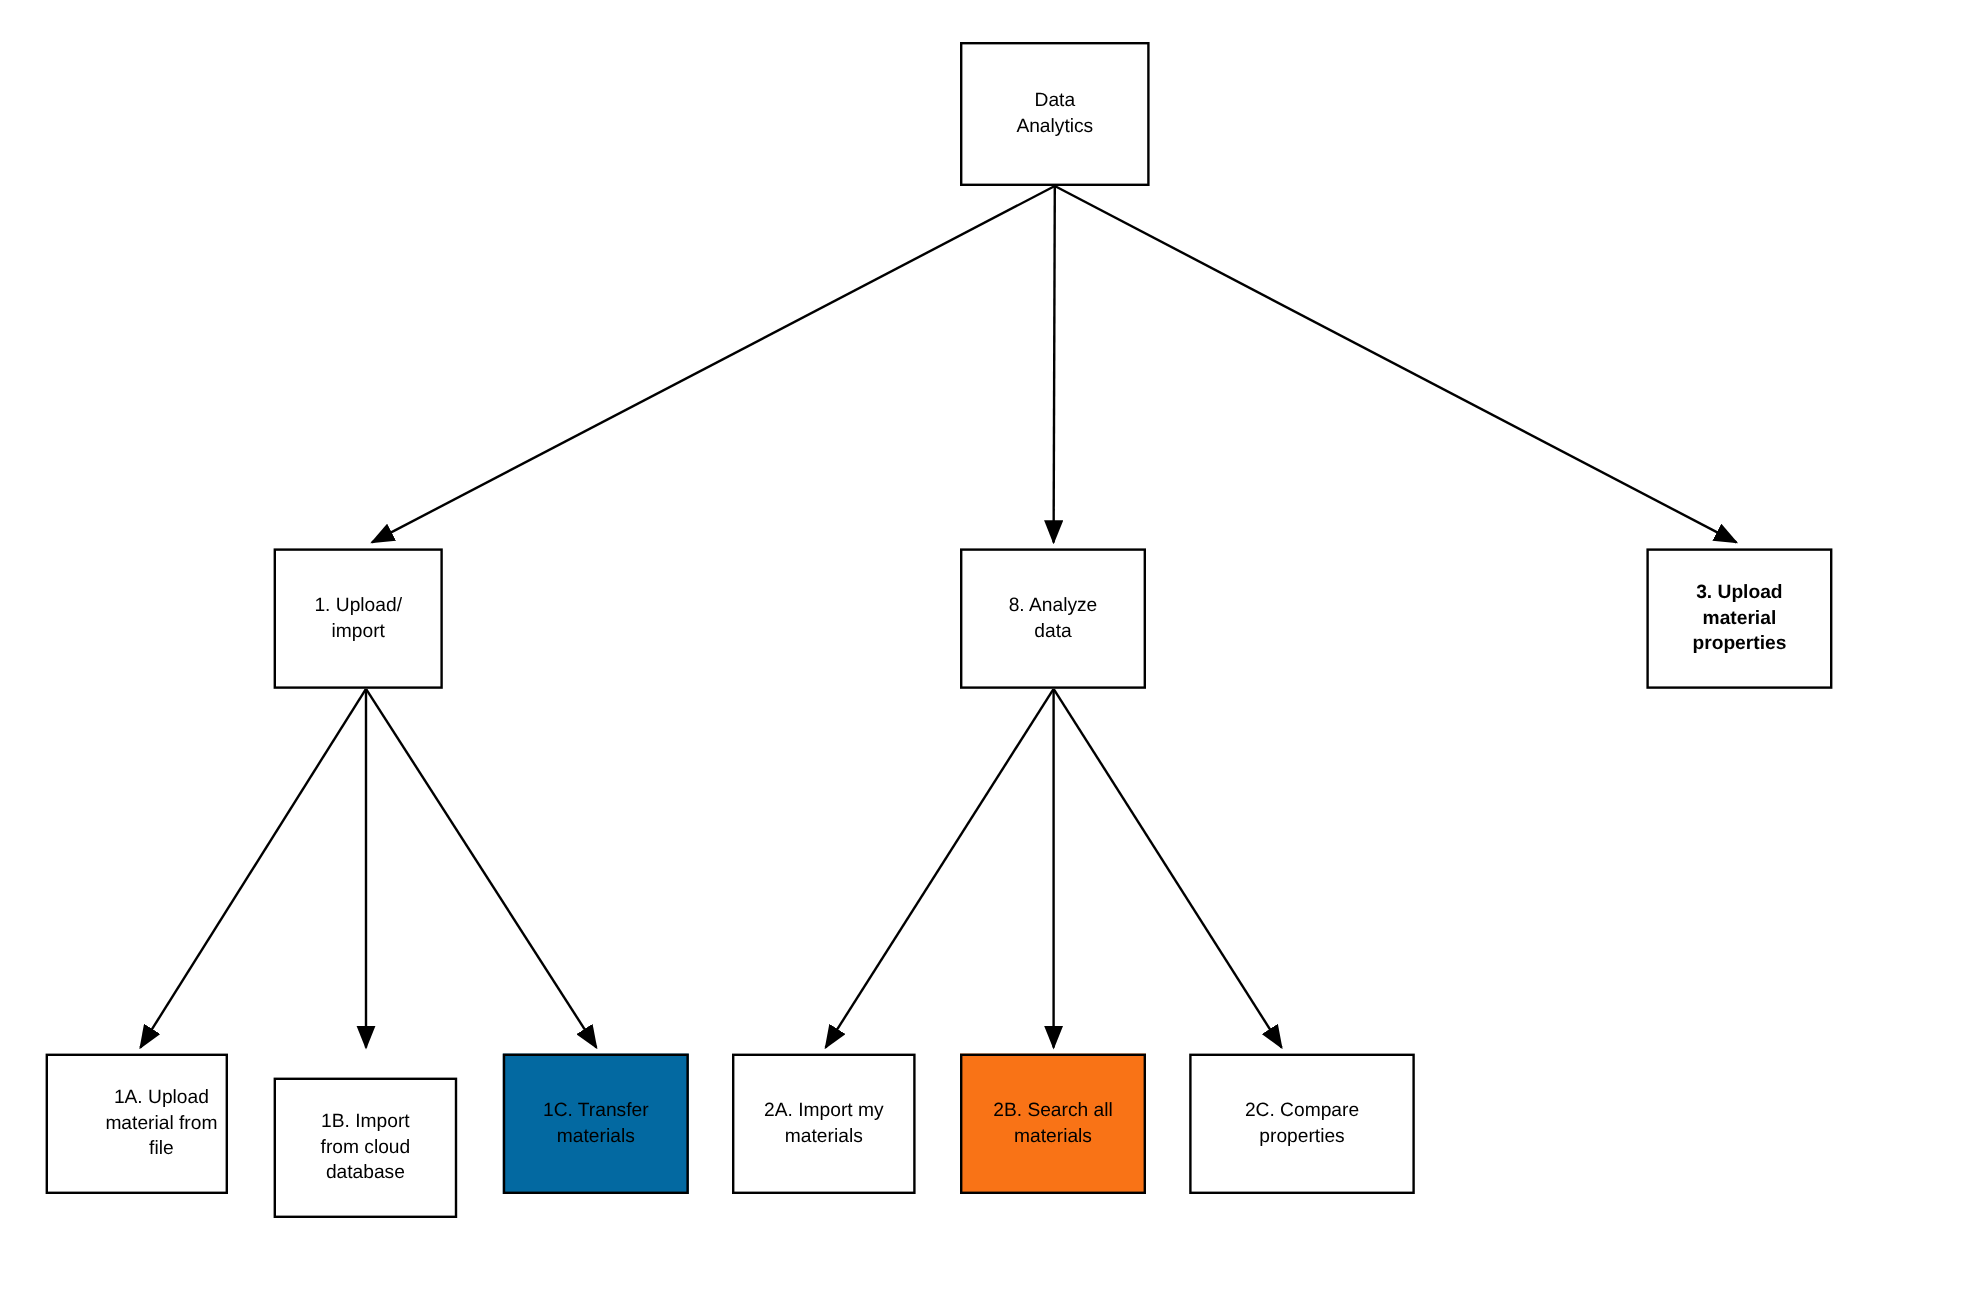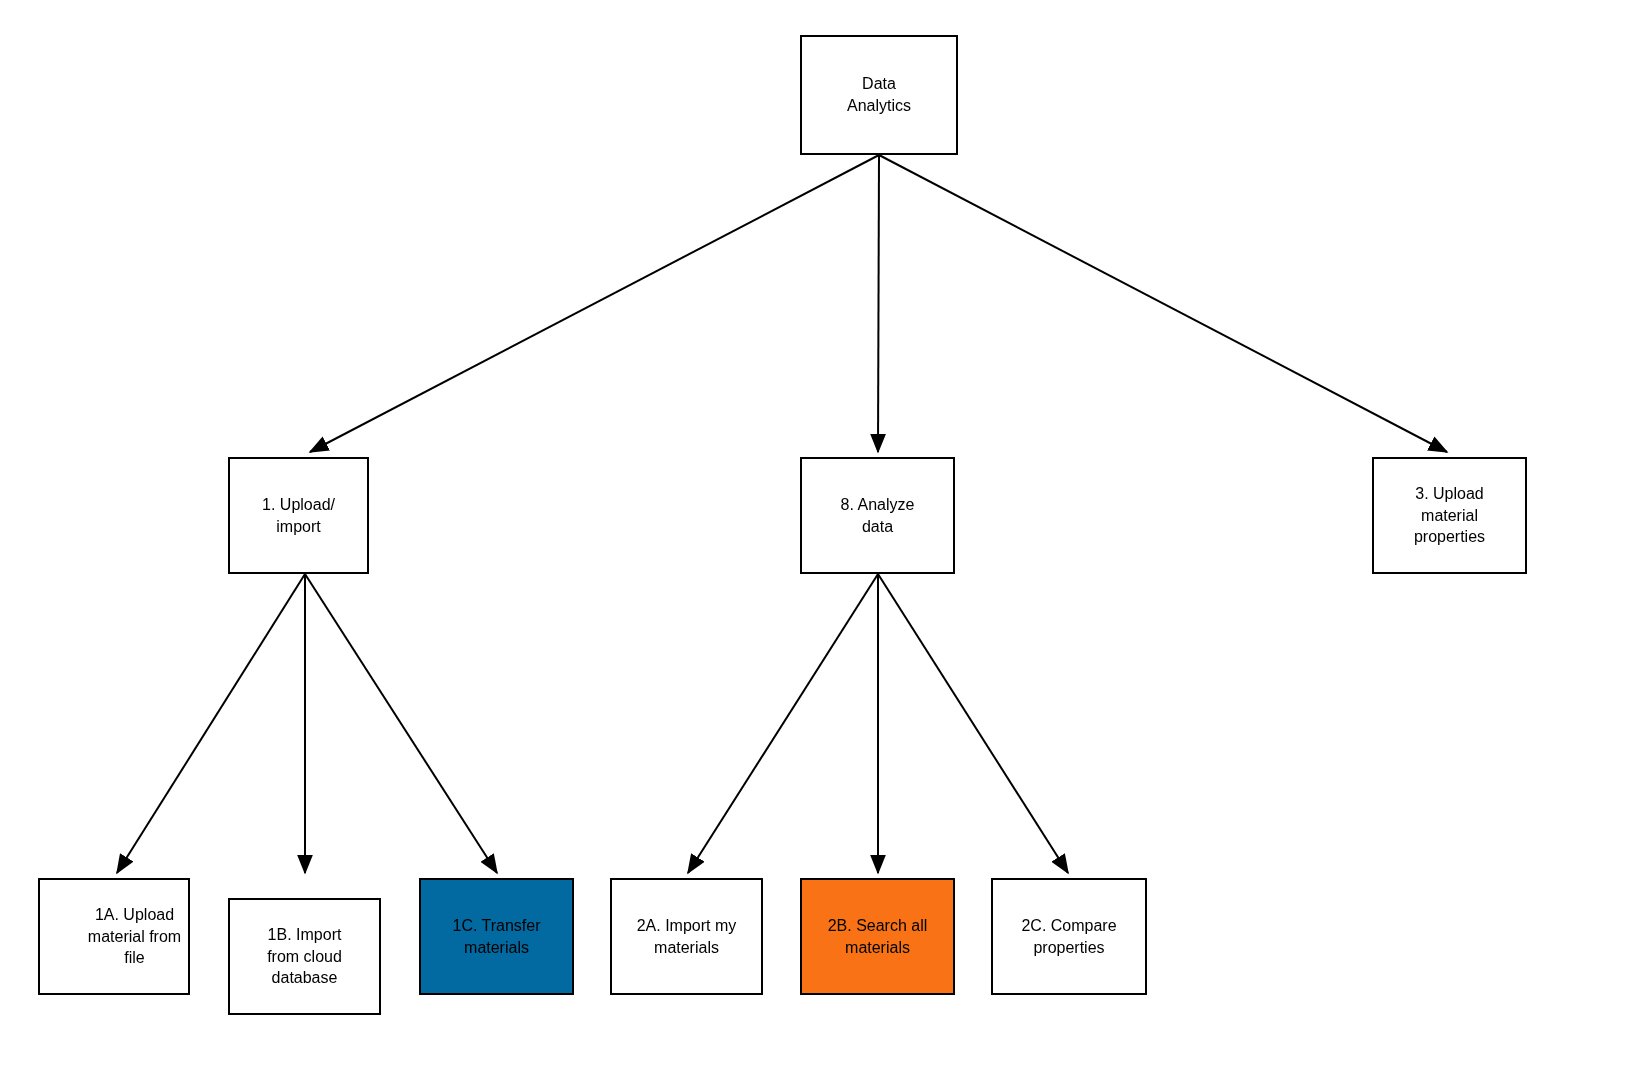--- a/index.html
+++ b/index.html
@@ -78,21 +78,21 @@
   <div class="node" style="left: 228px; top: 457px; width: 141px; height: 117px; border-color: rgb(0, 0, 0); background: rgb(255, 255, 255);">
     <span class="node-label">1. Upload/
 import</span>
   </div>
 
   <div class="node" style="left: 800px; top: 457px; width: 155px; height: 117px; border-color: rgb(0, 0, 0); background: rgb(255, 255, 255);">
     <span class="node-label">8. Analyze
 data</span>
   </div>
 
-  <div class="node" style="left: 1372px; top: 457px; width: 155px; height: 117px; border-color: rgb(0, 0, 0); background: rgb(255, 255, 255);">
+  <div class="node" style="left: 1372px; top: 457px; width: 155px; height: 117px; border-color: rgb(0, 0, 0); background: rgb(255, 255, 255); font-weight: bold;">
     <span class="node-label">3. Upload
 material
 properties</span>
   </div>
 
   <div class="node" style="left: 38px; top: 878px; width: 152px; height: 117px; border-color: rgb(0, 0, 0); background: rgb(255, 255, 255); padding-left: 47px;">
     <span class="node-label">1A. Upload
 material from
 file</span>
   </div>
@@ -111,18 +111,18 @@
   <div class="node" style="left: 610px; top: 878px; width: 153px; height: 117px; border-color: rgb(0, 0, 0); background: rgb(255, 255, 255);">
     <span class="node-label">2A. Import my
 materials</span>
   </div>
 
   <div class="node" style="left: 800px; top: 878px; width: 155px; height: 117px; border-color: rgb(0, 0, 0); background: #f97316;">
     <span class="node-label">2B. Search all
 materials</span>
   </div>
 
-  <div class="node" style="left: 991px; top: 878px; width: 156px; height: 117px; border-color: rgb(0, 0, 0); background: rgb(255, 255, 255); justify-content: center;">
+  <div class="node" style="left: 991px; top: 878px; width: 188px; height: 117px; border-color: rgb(0, 0, 0); background: rgb(255, 255, 255); justify-content: center;">
     <span class="node-label">2C. Compare
 properties</span>
   </div>
 
 </div>
 
 </body></html>

